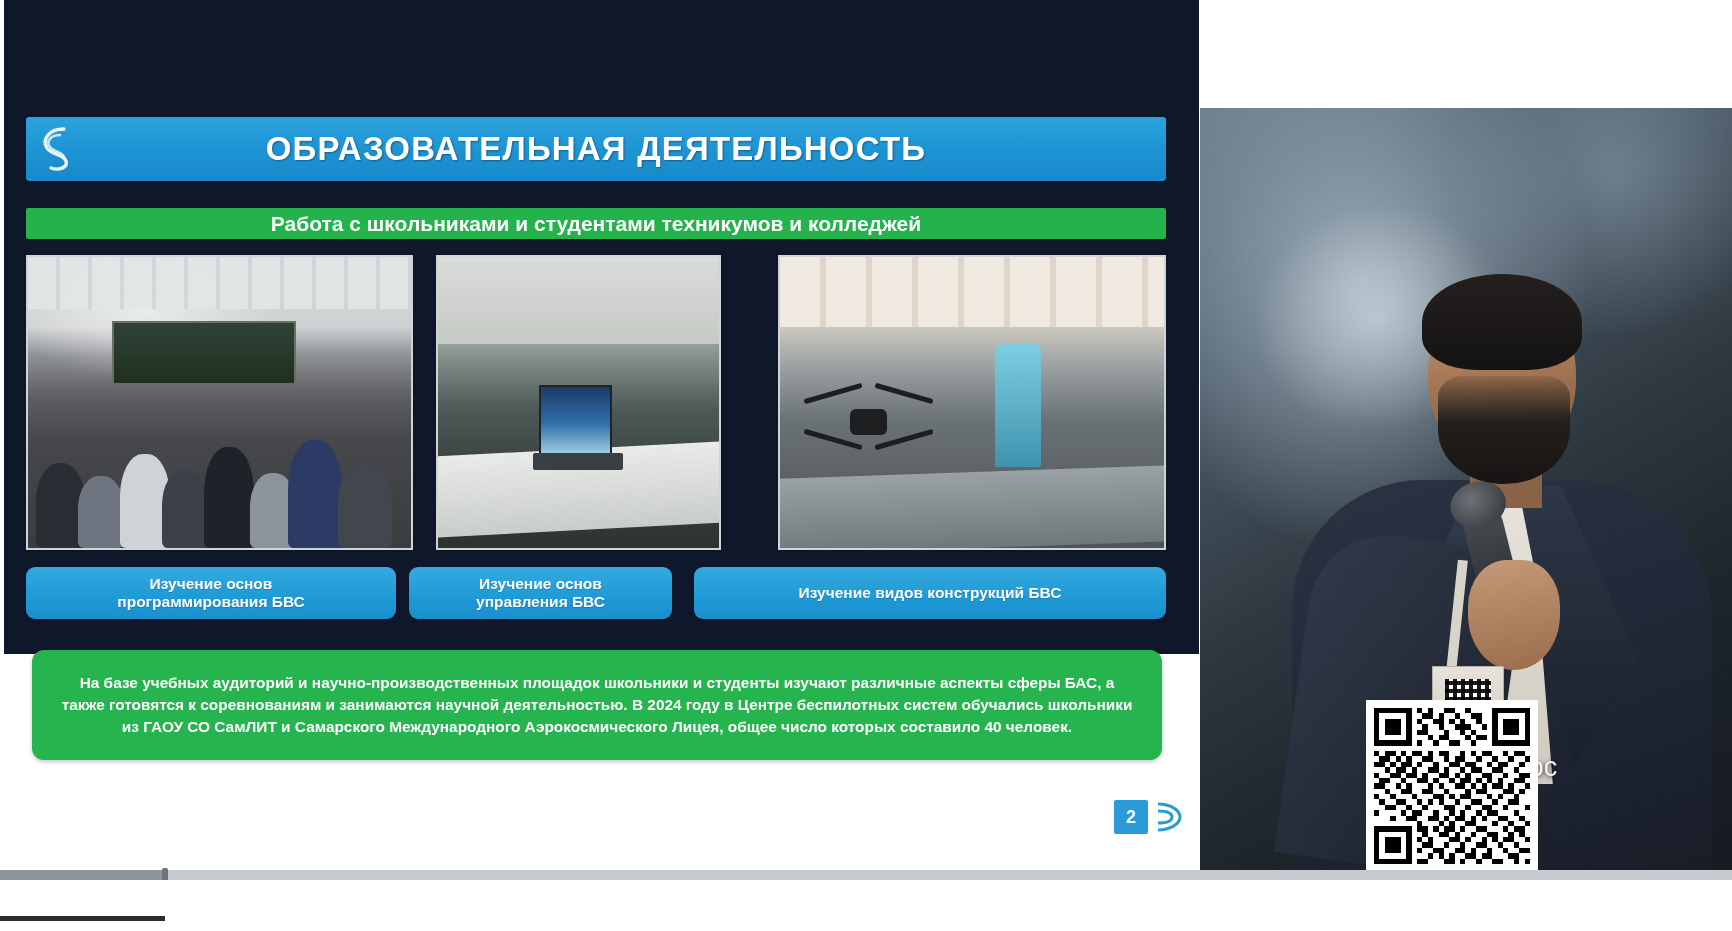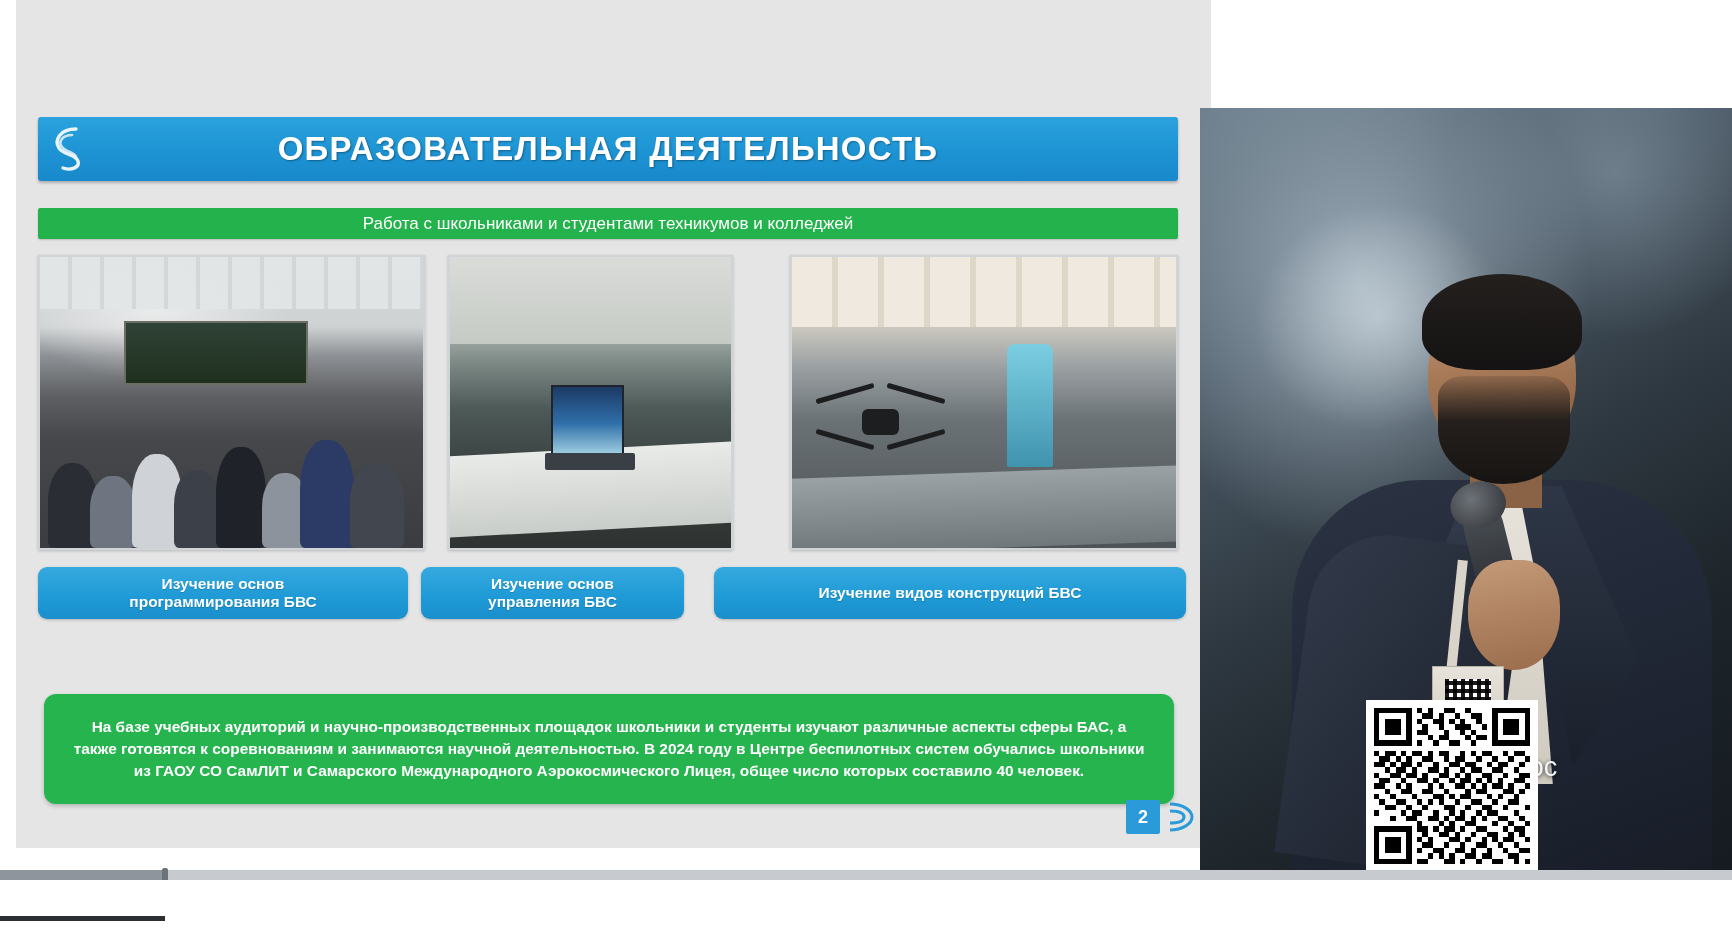--- a/index.html
+++ b/index.html
@@ -8,23 +8,23 @@
     background: #ffffff;
     font-family: "Liberation Sans", sans-serif;
     overflow: hidden;
   }
 
   #stage { position: relative; width: 1732px; height: 931px; background: #fff; }
 
   
   .slide {
     position: absolute;
-    left: 16px; top: 0px;
-    width: 1195px; height: 848px;
-    background: #e5e5e5;
+    left: 4px; top: 0px;
+    width: 1195px; height: 654px;
+    background: #0f172a;
   }
 
   .title-bar {
     position: absolute;
     left: 22px; top: 117px;
     width: 1140px; height: 64px;
     background: linear-gradient(180deg,#2ba3de 0%, #1d93d3 55%, #1889cb 100%);
     border-radius: 3px;
     box-shadow: 0 2px 3px rgba(0,0,0,.25);
     display: flex; align-items: center; justify-content: center;
@@ -48,21 +48,21 @@
   .subtitle-bar {
     position: absolute;
     left: 22px; top: 208px;
     width: 1140px; height: 31px;
     background: #24b24c;
     border-radius: 2px;
     display: flex; align-items: center; justify-content: center;
     box-shadow: 0 1px 2px rgba(0,0,0,.18);
   }
   .subtitle-bar .subtitle-text {
-    color: #ffffff; font-size: 17px; font-weight: normal;
+    color: #ffffff; font-size: 21px; font-weight: bold;
     white-space: nowrap;
   }
 
   
   .photo-row {
     position: absolute;
     left: 22px; top: 255px;
     width: 1140px; height: 295px;
   }
   .photo {
@@ -158,33 +158,32 @@
     display: flex; align-items: center; justify-content: center;
     text-align: center;
     padding: 0 8px;
   }
   .caption span {
     color: #ffffff; font-size: 15.5px; font-weight: bold; line-height: 1.18;
     text-shadow: 0 1px 1px rgba(0,0,0,.18);
   }
   .cap1 { left: 22px;  top: 567px; width: 370px; }
   .cap2 { left: 405px; top: 567px; width: 263px; }
-  .cap3 { left: 690px; top: 567px; width: 472px; margin-left: 8px; }
+  .cap3 { left: 690px; top: 567px; width: 472px; }
 
   
   .green-box {
     position: absolute;
     left: 28px; top: 650px;
     width: 1130px; height: 110px;
     background: #25b44e;
     border-radius: 12px;
     box-shadow: 0 2px 4px rgba(0,0,0,.22);
     display: flex; align-items: center; justify-content: center;
     padding: 24px 26px;
-    margin-top: 44px;
   }
   .green-box p {
     color: #ffffff; font-size: 15.4px; font-weight: bold;
     line-height: 1.45; text-align: center;
   }
 
   
   .footer-text {
     position: absolute;
     left: 20px; top: 808px;

